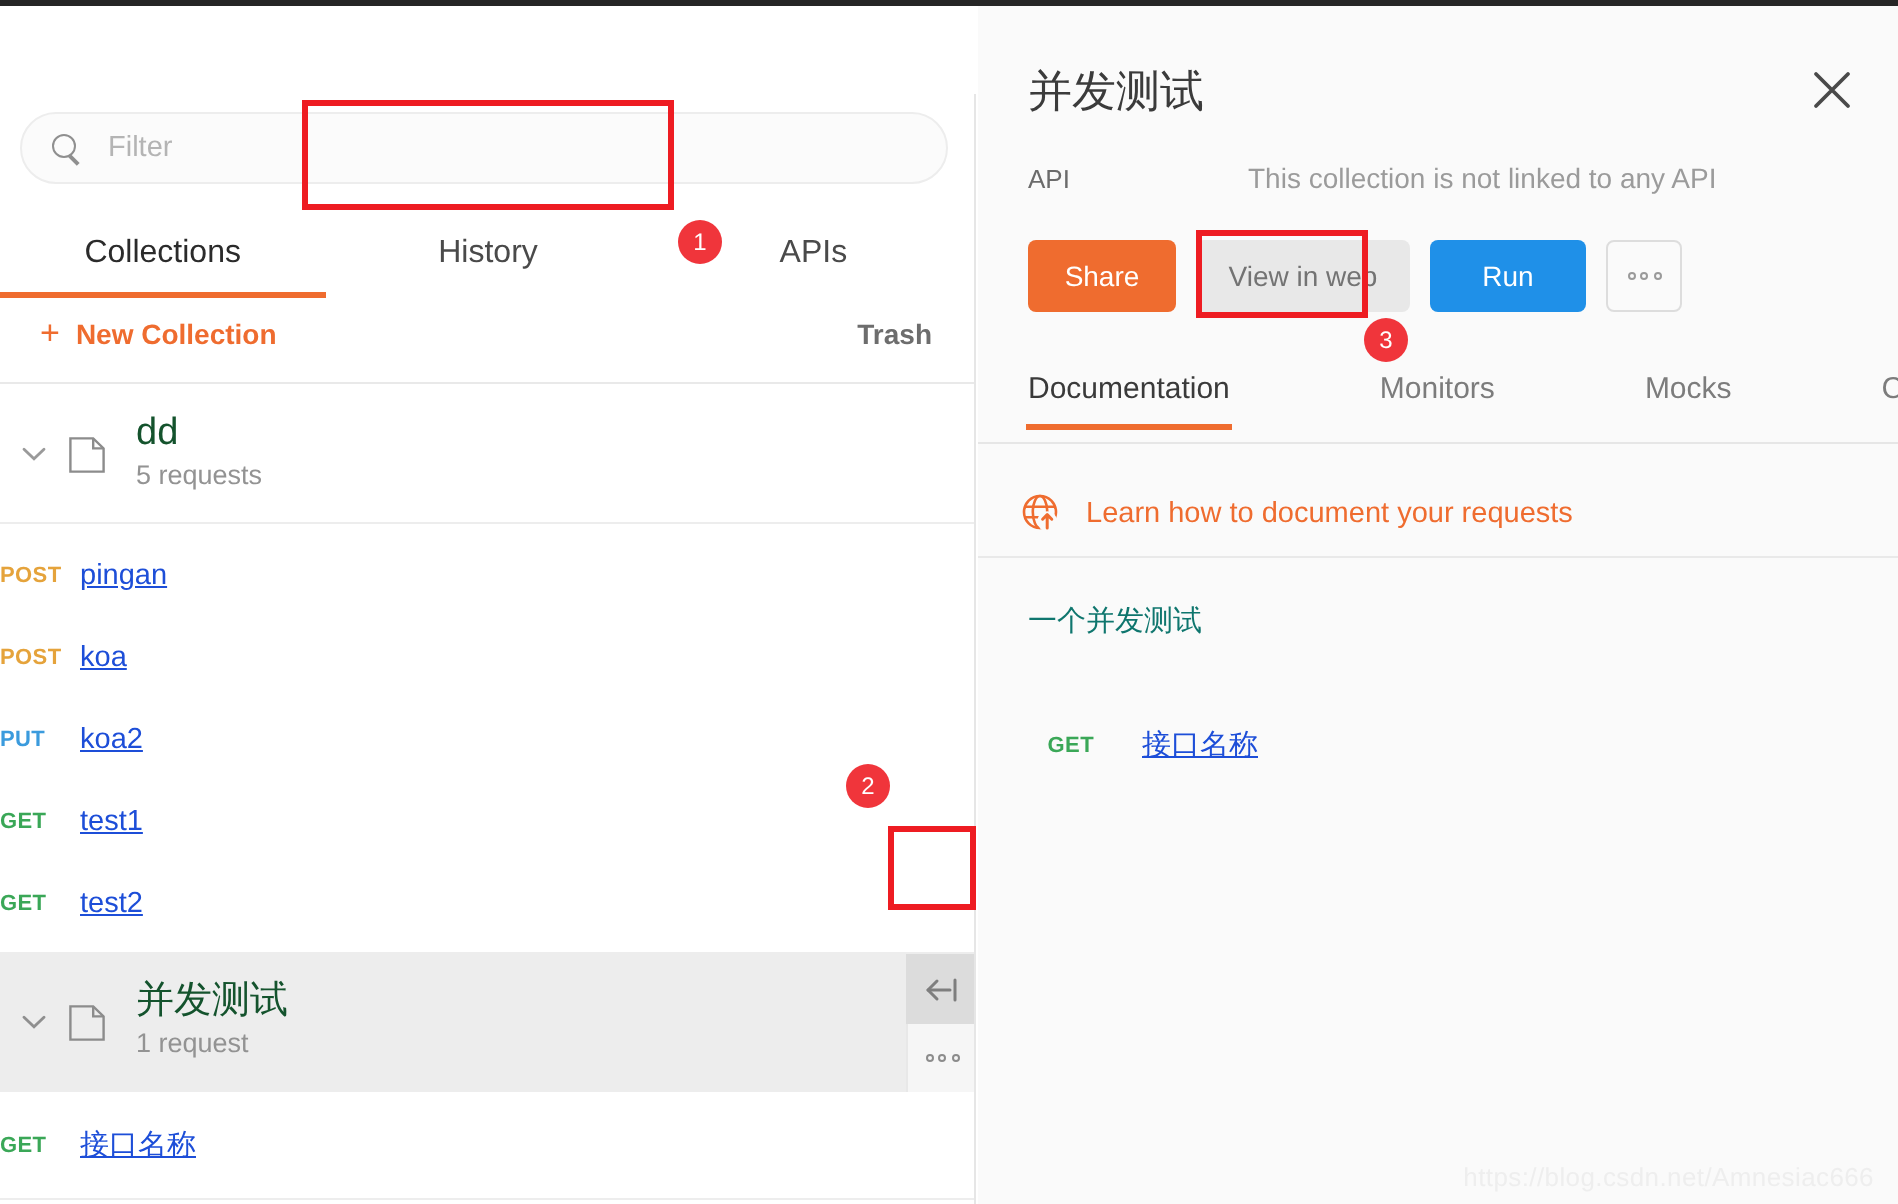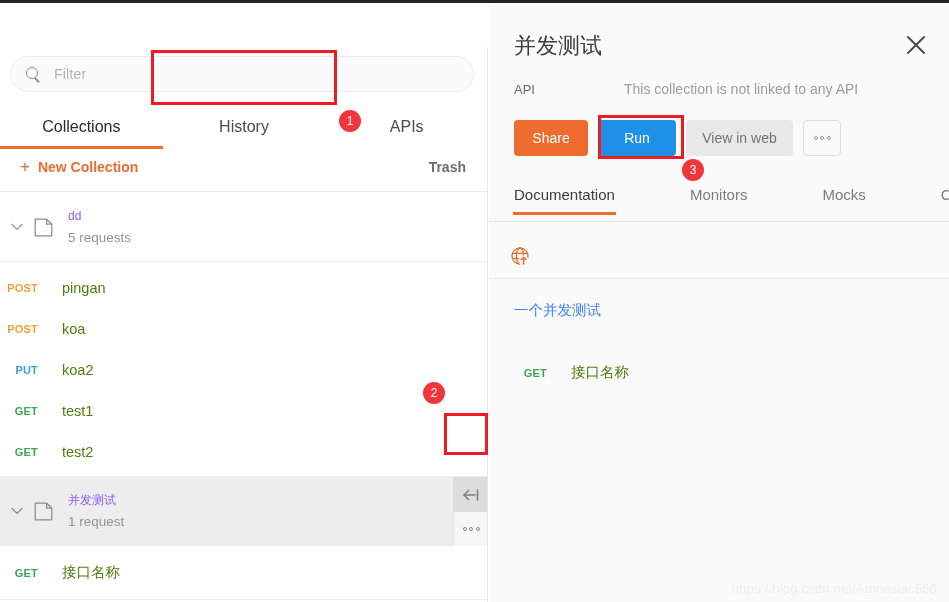--- a/index.html
+++ b/index.html
@@ -170,55 +170,56 @@
   .chev svg { display: block; }
   .folder-icon {
     width: 19px; height: 19px;
     margin-left: 4px;
     margin-right: 15px;
     flex: 0 0 19px;
   }
   .folder-icon svg { display: block; }
   .coll-text { display: flex; flex-direction: column; justify-content: center; }
   .coll-name {
-    font-size: 12px;
-    color: #8b5cf6;
+    font-size: 19px;
+    color: #14532d;
     line-height: 21px;
   }
   .coll-count {
     font-size: 13.5px;
     color: #939393;
     line-height: 20px;
     margin-top: 1px;
   }
 
   
   .req-row {
     position: relative;
     width: 488px;
     height: 31px;
     display: flex;
     align-items: center;
     cursor: pointer;
   }
   .req-row.tall { height: 41px; }
   .method {
-    width: 62px;
+    width: 40px;
     text-align: right;
     padding-right: 24px;
     font-size: 11px;
     font-weight: bold;
     letter-spacing: .2px;
   }
   .m-post { color: #e5a33b; }
   .m-put  { color: #3b9bdd; }
   .m-get  { color: #3aa757; }
   .req-name {
     font-size: 14.5px;
-    color: #4d7c0f;
+    color: #1d4ed8;
+    text-decoration: underline;
   }
   .req-list { border-bottom: 1px solid #ededed; }
   .req-list.first { padding-top: 5px; padding-bottom: 4px; }
 
   
   .collapse-btn {
     position: absolute;
     right: 0; top: 0;
     width: 35px; height: 35px;
     background: #dcdcdc;
@@ -377,21 +378,21 @@
   .rp-learn-text {
     font-size: 14.5px;
     color: #ef6c2f;
     cursor: pointer;
   }
 
   .rp-desc {
     position: absolute;
     top: 298px; left: 25px;
     font-size: 14.5px;
-    color: #3b82f6;
+    color: #0f766e;
   }
   .rp-req {
     position: absolute;
     top: 360px; left: 0;
     width: 460px;
     display: flex;
     align-items: center;
   }
   .rp-req .method {
     width: 58px;
@@ -561,22 +562,22 @@
       </svg>
     </div>
 
     <div class="rp-api-row">
       <span class="rp-api-label">API</span>
       <span class="rp-api-value">This collection is not linked to any API</span>
     </div>
 
     <div class="rp-buttons">
       <button class="btn btn-share">Share</button>
+      <button class="btn btn-viewweb">View in web</button>
       <button class="btn btn-run">Run</button>
-      <button class="btn btn-viewweb">View in web</button>
       <button class="btn btn-more">
         <span class="dots">
             <i></i>
             <i></i>
             <i></i>
           </span>
       </button>
     </div>
 
     <div class="rp-tabs">
@@ -597,20 +598,21 @@
     <div class="rp-learn">
       <span class="globe-icon">
         <svg width="21" height="21" viewBox="0 0 21 21">
           <circle cx="10" cy="10" r="8" fill="none" stroke="#ef6c2f" stroke-width="1.3"></circle>
           <ellipse cx="10" cy="10" rx="3.6" ry="8" fill="none" stroke="#ef6c2f" stroke-width="1.3"></ellipse>
           <path d="M2.3 7.4 H17.7 M2.3 12.6 H17.7" fill="none" stroke="#ef6c2f" stroke-width="1.3"></path>
           <circle cx="13.6" cy="14.6" r="5" fill="#fafafa"></circle>
           <path d="M13.6 18 V11.6 M11.3 13.6 L13.6 11.3 L15.9 13.6" fill="none" stroke="#ef6c2f" stroke-width="1.5" stroke-linecap="round" stroke-linejoin="round"></path>
         </svg>
       </span>
+      <span class="rp-learn-text">Learn how to document your requests</span>
     </div>
 
     <div class="rp-desc">一个并发测试</div>
 
     <div class="rp-req">
       <span class="method m-get">GET</span>
       <span class="req-name">接口名称</span>
     </div>
 
     <div class="watermark">https://blog.csdn.net/Amnesiac666</div>

